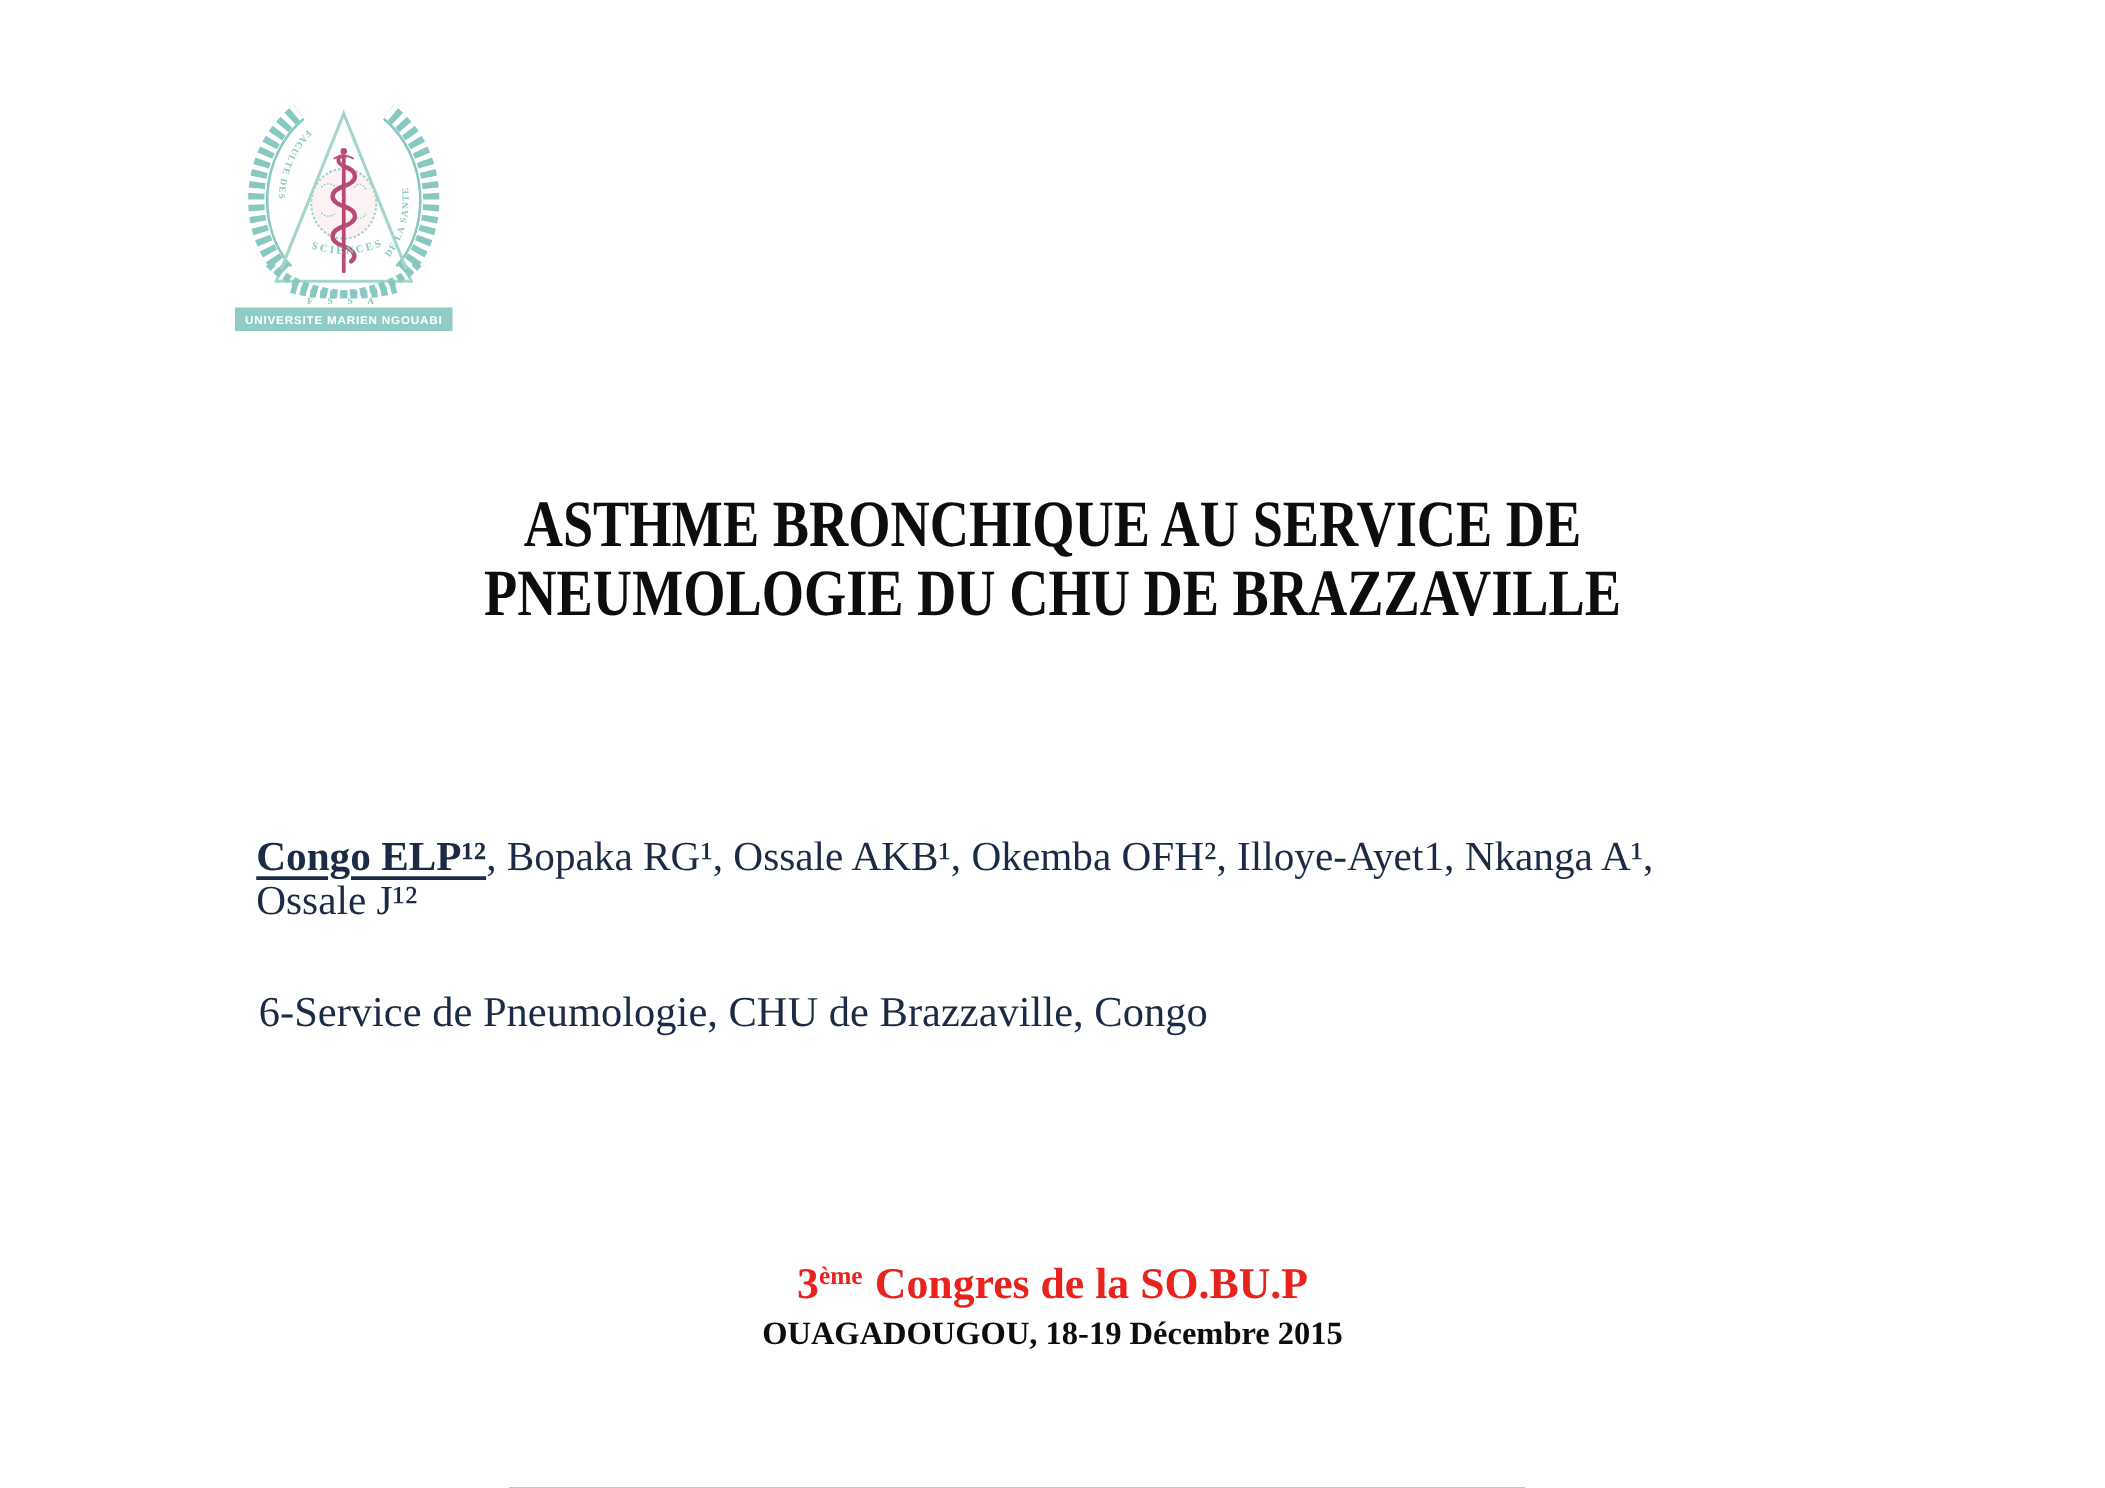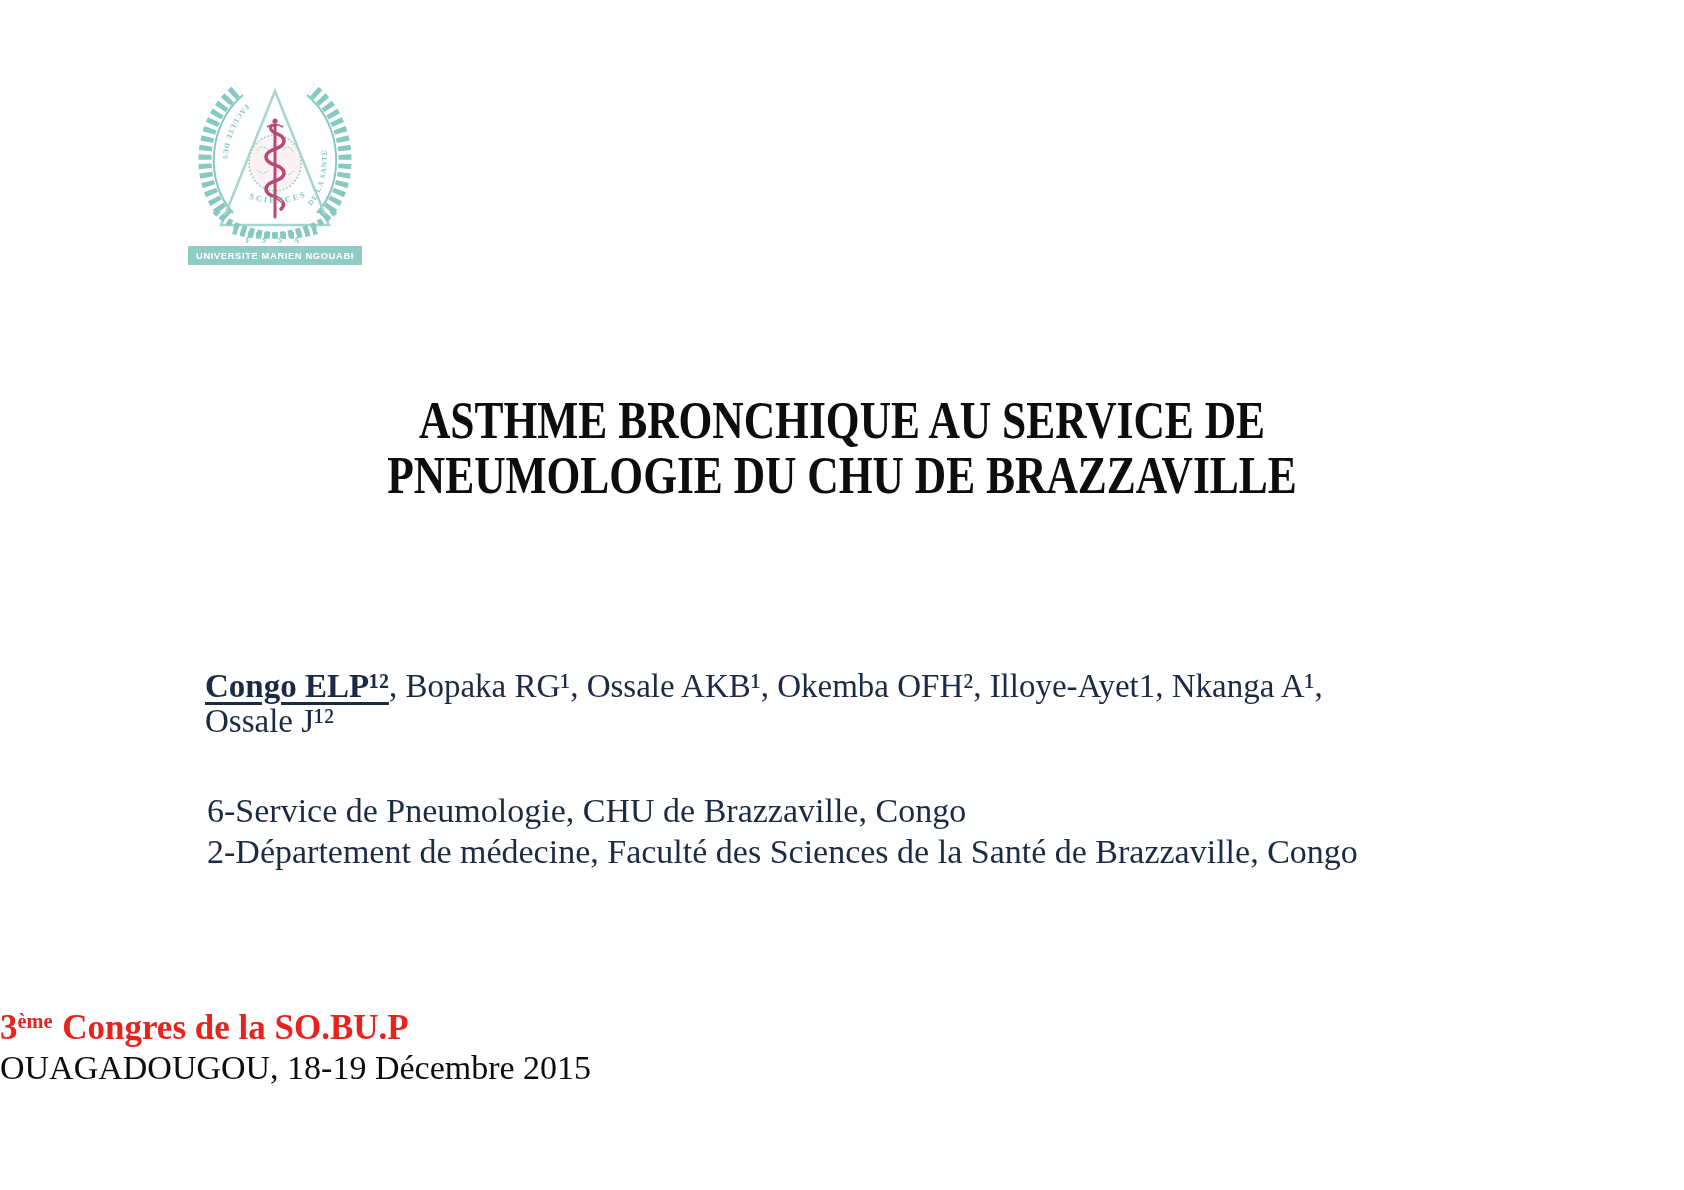--- a/index.html
+++ b/index.html
@@ -68,38 +68,38 @@
     line-height: 41px;
     color: var(--body_navy, #1c2b45);
   }
   .affiliations .line { white-space: nowrap; }
 
   
   .footer {
     position: absolute;
     left: 0; right: 0;
     top: 1001px;
-    text-align: left;
+    text-align: center;
   }
   .footer-congress {
     font-size: 35px;
     line-height: 40px;
     font-weight: bold;
     color: var(--congress_red, #e8231d);
     white-space: nowrap;
   }
   .footer-congress .ordinal {
     font-size: 58%;
     vertical-align: 0.55em;
   }
   .footer-congress .congress-text { margin-left: 0.28em; }
   .footer-event {
-    font-size: 34px;
+    font-size: 26px;
     line-height: 40px;
-    font-weight: normal;
+    font-weight: bold;
     color: #0d0d0d;
     white-space: nowrap;
   }
 </style>
 </head>
 <body>
 
 <div class="slide">
 
   <svg class="logo" viewBox="0 0 176 190" aria-hidden="true">
@@ -161,21 +161,20 @@
     <div>PNEUMOLOGIE DU CHU DE BRAZZAVILLE</div>
   </div>
 
   <div class="authors">
     <div class="line"><span class="author-lead">Congo ELP¹²</span><span>, Bopaka RG¹, Ossale AKB¹, Okemba OFH², Illoye-Ayet1, Nkanga A¹,</span></div>
     <div class="line">Ossale J¹²</div>
   </div>
 
   <div class="affiliations">
     <div class="line">6-Service de Pneumologie, CHU de Brazzaville, Congo</div>
-    <div class="line">2-Département de médecine, Faculté des Sciences de la Santé de Brazzaville, Congo</div>
   </div>
 
   <div class="footer">
     <div class="footer-congress"><span>3</span><span class="ordinal">ème</span><span class="congress-text">Congres de la SO.BU.P</span></div>
     <div class="footer-event">OUAGADOUGOU, 18-19 Décembre 2015</div>
   </div>
 
 </div>
 
 </body></html>

